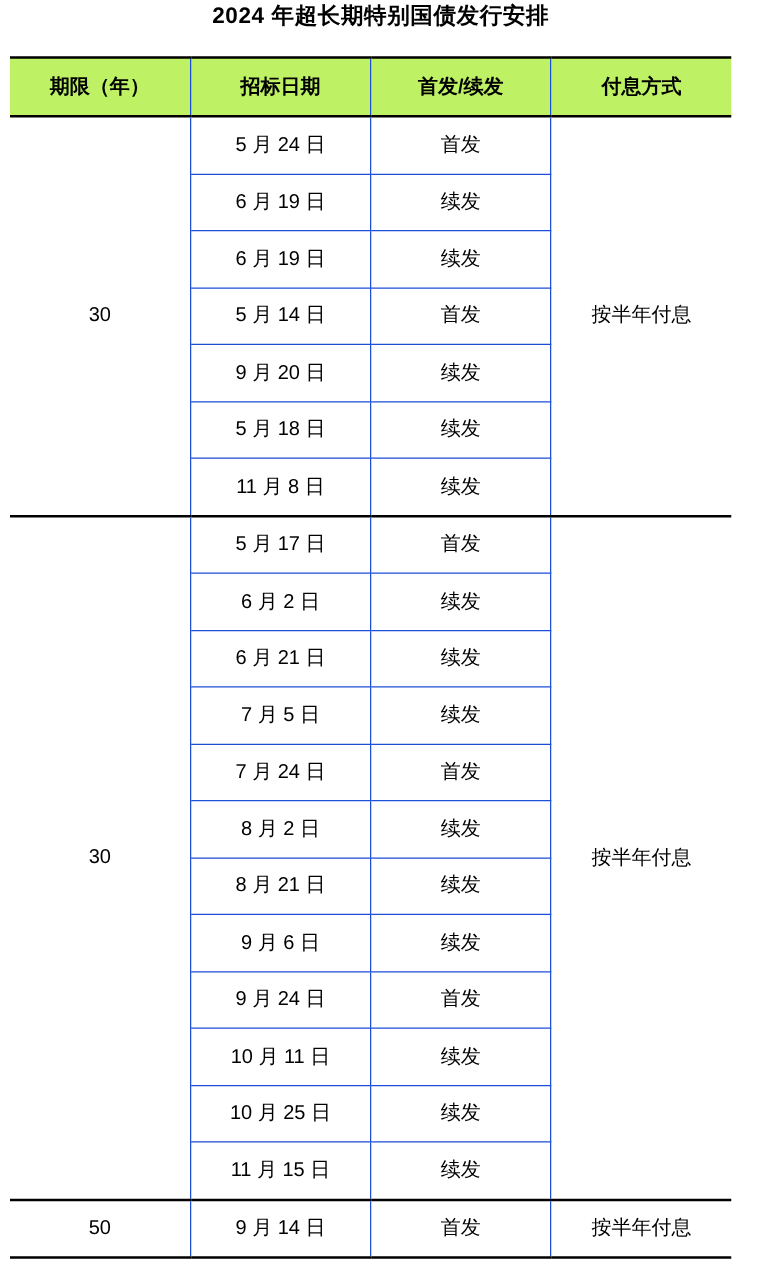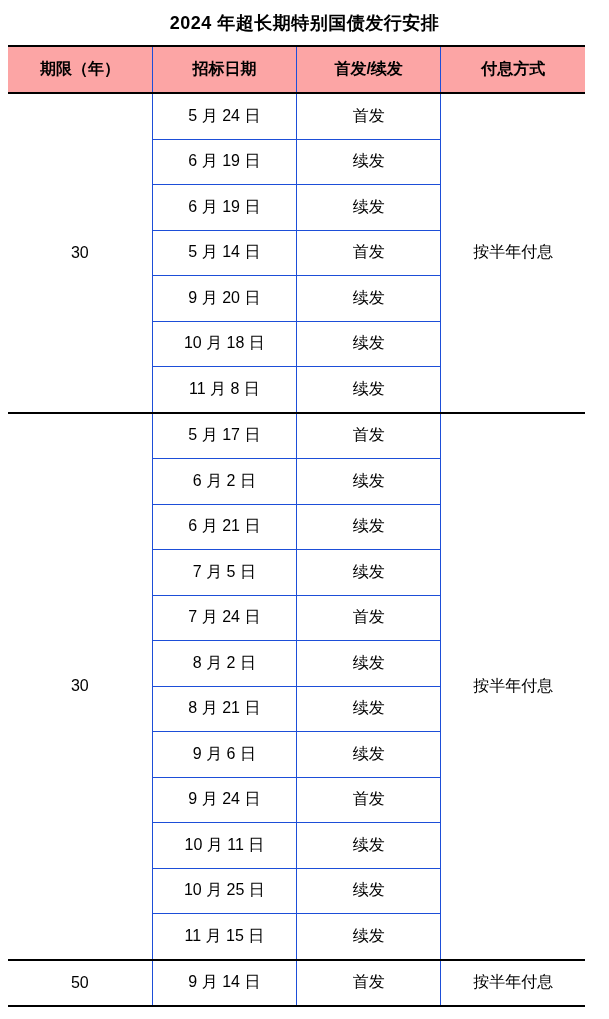--- a/index.html
+++ b/index.html
@@ -10,21 +10,20 @@
   body {
     width: 609px;
     height: 1019px;
     font-family: "Liberation Sans", "DejaVu Sans", sans-serif;
     color: #000000;
     overflow: hidden;
   }
   .doc-title {
     box-sizing: border-box;
     width: 609px;
-    padding-top: 11px;
     height: 45px;
     text-align: center;
     font-size: 18px;
     font-weight: bold;
     letter-spacing: 0.5px;
   }
   table.bond-table {
     border-collapse: collapse;
     table-layout: fixed;
     width: 577px;
@@ -36,21 +35,21 @@
   th, td {
     border: 1px solid #1d4ed8;
     text-align: center;
     vertical-align: middle;
     padding: 0;
     font-size: 16px;
     font-weight: normal;
   }
   th {
     height: 45px;
-    background: #fca5a5;
+    background: #bef264;
     font-weight: bold;
     border-top: 2px solid #000000;
     border-bottom: 2px solid #000000;
   }
   td { height: 44.5px; }
   th:first-child, td.col-term { border-left: none; }
   th:last-child,  td.col-pay  { border-right: none; text-align: center; }
   td.col-term, td.col-pay { border-bottom: 2px solid #000000; }
   td.group-end { border-bottom: 2px solid #000000; }
 </style>
@@ -91,21 +90,21 @@
       </tr>
       <tr>
         <td class="col-date">5 月 14 日</td>
         <td class="col-type">首发</td>
       </tr>
       <tr>
         <td class="col-date">9 月 20 日</td>
         <td class="col-type">续发</td>
       </tr>
       <tr>
-        <td class="col-date">10 月 18 日</td>
+        <td class="col-date">5 月 18 日</td>
         <td class="col-type">续发</td>
       </tr>
       <tr>
         <td class="col-date group-end">11 月 8 日</td>
         <td class="col-type group-end">续发</td>
       </tr>
       <tr>
         <td class="col-term" rowspan="12">30</td>
         <td class="col-date">5 月 17 日</td>
         <td class="col-type">首发</td>

